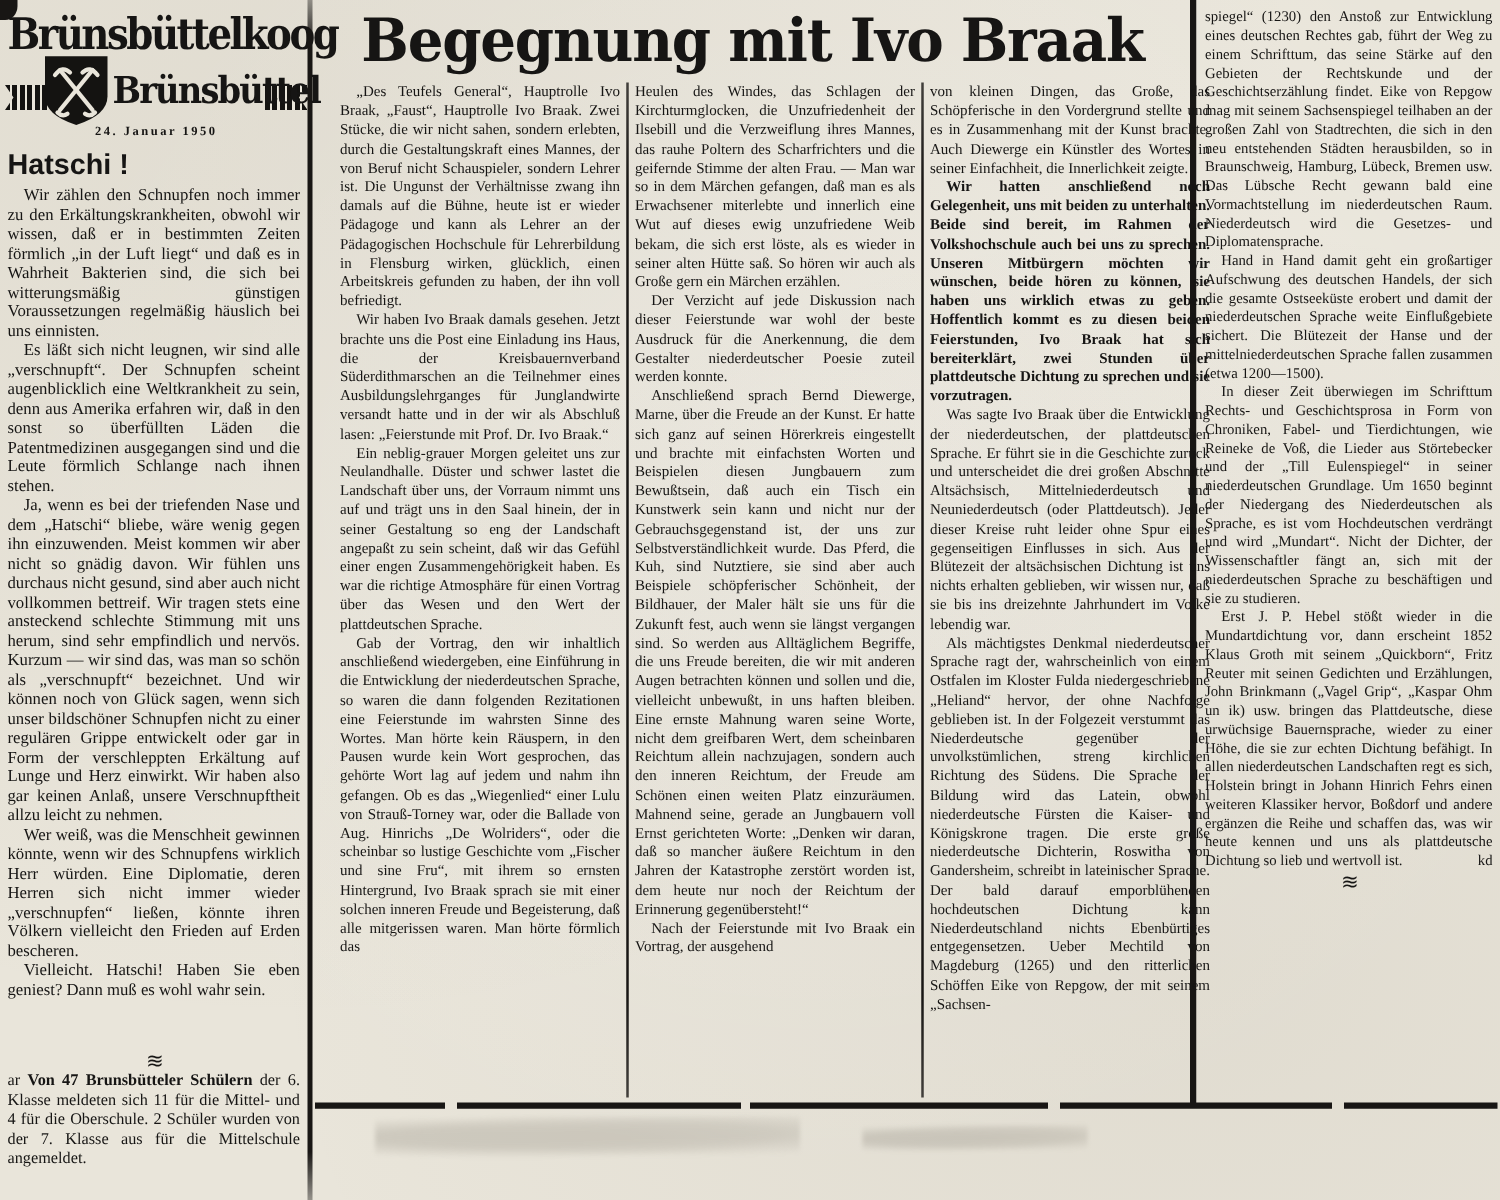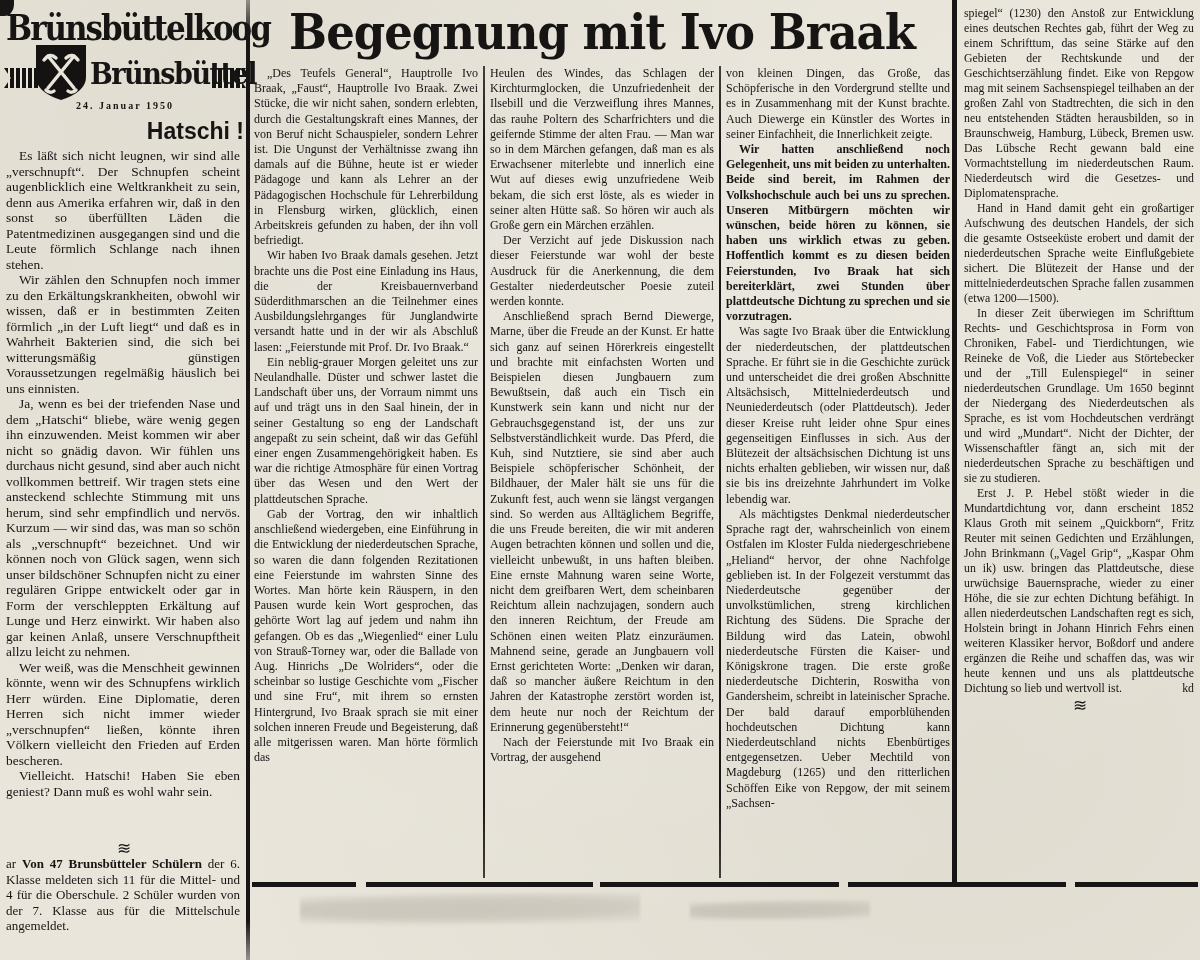--- a/index.html
+++ b/index.html
@@ -19,21 +19,21 @@
   .ribbon{position:absolute;top:24px;width:34px;height:20px;background:
     repeating-linear-gradient(90deg,#141311 0 4px,#e9e5da 4px 6px);}
   .ribbon.left{left:-2px;clip-path:polygon(0 0,100% 0,100% 100%,0 100%,20% 50%);}
   .ribbon.right{right:-2px;clip-path:polygon(0 0,100% 0,80% 50%,100% 100%,0 100%);}
   .shield{position:absolute;left:28px;top:0;}
   .mast2{position:absolute;left:84px;top:12px;width:150px;
     font-family:"DejaVu Serif", serif;font-weight:bold;font-size:27px;letter-spacing:-1.5px;
     transform:scaleY(1.1);transform-origin:top;white-space:nowrap;}
   .dateline{position:absolute;left:0;top:100px;width:238px;text-align:center;
     font-weight:bold;font-size:10px;letter-spacing:2px;}
-  .hatschi{position:absolute;left:0;top:118px;width:238px;text-align:right;
+  .hatschi{position:absolute;left:0;top:118px;width:238px;text-align:left;
     font-family:"Liberation Sans", sans-serif;font-weight:bold;font-size:23px;}
   .leftbody{position:absolute;left:0;top:148px;width:234px;height:694px;overflow:hidden;
     font-size:13.4px;line-height:15.5px;text-align:justify;}
   .leftdivider{position:absolute;left:0;top:838px;width:234px;text-align:center;
     font-size:17px;letter-spacing:-2px;}
   .notice{position:absolute;left:0;top:856px;width:234px;font-size:13px;line-height:15.5px;
     text-align:justify;overflow:hidden;height:100px;}
   .notice .lead{font-weight:bold;}
   
   .vrule-heavy1{position:absolute;left:246px;top:0;width:4px;height:960px;background:
@@ -43,21 +43,21 @@
     linear-gradient(90deg,#181614 0 11%,transparent 11% 12%,#181614 12% 36%,transparent 36% 36.8%,
       #181614 36.8% 62%,transparent 62% 63%,#181614 63% 86%,transparent 86% 87%,#181614 87% 100%);}
   .corner-blob{position:absolute;left:0;top:0;width:14px;height:16px;background:#181614;
     border-radius:0 0 70% 0;}
   
   .headline{position:absolute;left:252px;top:4px;width:700px;text-align:center;
     font-family:"DejaVu Serif", serif;font-weight:bold;font-size:45px;letter-spacing:-1px;
     transform:scaleY(1.06);transform-origin:top;white-space:nowrap;}
   .subtitle{position:absolute;left:252px;top:49px;width:700px;text-align:center;
     font-weight:bold;font-size:15.5px;}
-  .maincols{position:absolute;left:254px;top:66px;width:696px;height:816px;display:flex;}
+  .maincols{position:absolute;left:272px;top:66px;width:696px;height:816px;display:flex;}
   .ncol{width:224px;height:816px;overflow:hidden;font-size:12px;line-height:15.2px;
     text-align:justify;}
   .thinrule{width:2px;height:812px;background:linear-gradient(#181614cc,#181614 10% 90%,#181614cc);
     margin:0 5px;}
   .colF{position:absolute;left:964px;top:6px;width:230px;height:858px;overflow:hidden;
     font-size:11.8px;line-height:15px;text-align:justify;}
   .fdivider{text-align:center;font-size:17px;letter-spacing:-2px;margin-top:2px;}
   
   .para{margin:0;text-indent:13px;}
   .para.noindent{text-indent:0;}
@@ -89,22 +89,22 @@
           <path d="M44 16 q-6 -8 -12 -2"></path>
           <path d="M12 46 q4 4 8 1"></path>
           <path d="M42 46 q-4 4 -8 1"></path>
         </g>
       </svg>
       <div class="mast2">Brünsbüttel</div>
     </div>
     <div class="dateline">24. Januar 1950</div>
     <div class="hatschi">Hatschi !</div>
     <div class="leftbody">
+        <p class="para">Wir zählen den Schnupfen noch immer zu den Erkältungskrankheiten, obwohl wir wissen, daß er in bestimmten Zeiten förmlich „in der Luft liegt“ und daß es in Wahrheit Bakterien sind, die sich bei witterungsmäßig günstigen Voraussetzungen regelmäßig häuslich bei uns einnisten.</p>
         <p class="para">Es läßt sich nicht leugnen, wir sind alle „verschnupft“. Der Schnupfen scheint augenblicklich eine Weltkrankheit zu sein, denn aus Amerika erfahren wir, daß in den sonst so überfüllten Läden die Patentmedizinen ausgegangen sind und die Leute förmlich Schlange nach ihnen stehen.</p>
-        <p class="para">Wir zählen den Schnupfen noch immer zu den Erkältungskrankheiten, obwohl wir wissen, daß er in bestimmten Zeiten förmlich „in der Luft liegt“ und daß es in Wahrheit Bakterien sind, die sich bei witterungsmäßig günstigen Voraussetzungen regelmäßig häuslich bei uns einnisten.</p>
         <p class="para">Ja, wenn es bei der triefenden Nase und dem „Hatschi“ bliebe, wäre wenig gegen ihn einzuwenden. Meist kommen wir aber nicht so gnädig davon. Wir fühlen uns durchaus nicht gesund, sind aber auch nicht vollkommen bettreif. Wir tragen stets eine ansteckend schlechte Stimmung mit uns herum, sind sehr empfindlich und nervös. Kurzum — wir sind das, was man so schön als „verschnupft“ bezeichnet. Und wir können noch von Glück sagen, wenn sich unser bildschöner Schnupfen nicht zu einer regulären Grippe entwickelt oder gar in Form der verschleppten Erkältung auf Lunge und Herz einwirkt. Wir haben also gar keinen Anlaß, unsere Verschnupftheit allzu leicht zu nehmen.</p>
         <p class="para">Wer weiß, was die Menschheit gewinnen könnte, wenn wir des Schnupfens wirklich Herr würden. Eine Diplomatie, deren Herren sich nicht immer wieder „verschnupfen“ ließen, könnte ihren Völkern vielleicht den Frieden auf Erden bescheren.</p>
         <p class="para">Vielleicht. Hatschi! Haben Sie eben geniest? Dann muß es wohl wahr sein.</p>
       </div>
     <div class="leftdivider">≋</div>
     <p class="notice para noindent"><span>ar </span><span class="lead">Von 47 Brunsbütteler Schülern</span><span> der 6. Klasse meldeten sich 11 für die Mittel- und 4 für die Oberschule. 2 Schüler wurden von der 7. Klasse aus für die Mittelschule angemeldet.</span></p>
   </div>
 
   <div class="vrule-heavy1"></div>
   <div class="vrule-heavy2"></div>

